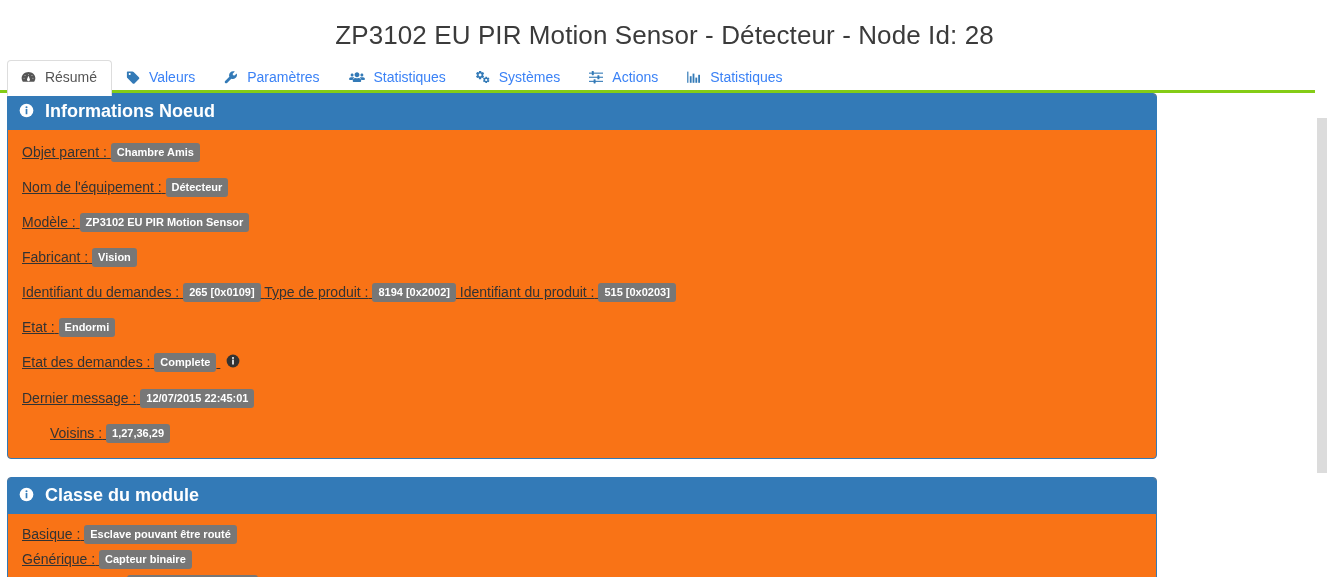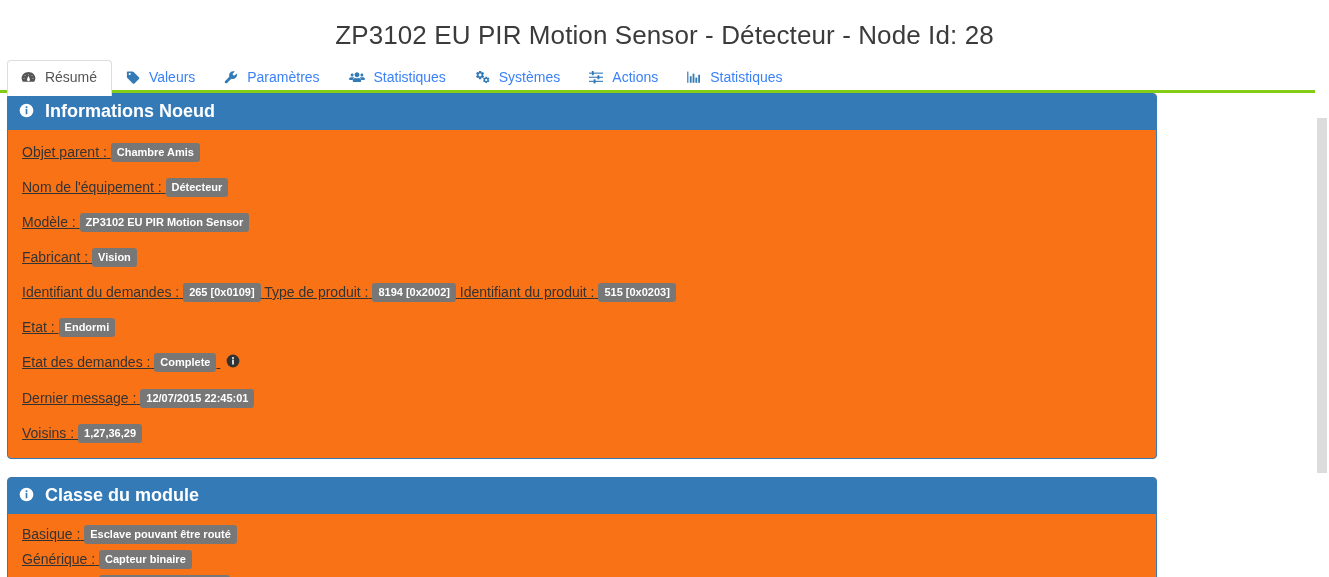--- a/index.html
+++ b/index.html
@@ -105,21 +105,21 @@
     color: #333333;
     text-decoration: underline;
   }
   .panel-body.tight { padding: 10px 14px 22px 14px; }
 
   .row-line {
     margin: 0 0 14px 0;
     line-height: 21px;
   }
   .row-line.compact { margin: 0 0 4px 0; }
-  .row-line:last-child { margin-bottom: 0; }
+  .row-line:last-child { margin-bottom: 0; margin-left: 28px; }
 
   
   .badge-lbl {
     display: inline-block;
     background: #777777;
     color: #ffffff;
     font-size: 11px;
     font-weight: bold;
     line-height: 12px;
     padding: 3px 6px 4px 6px;

